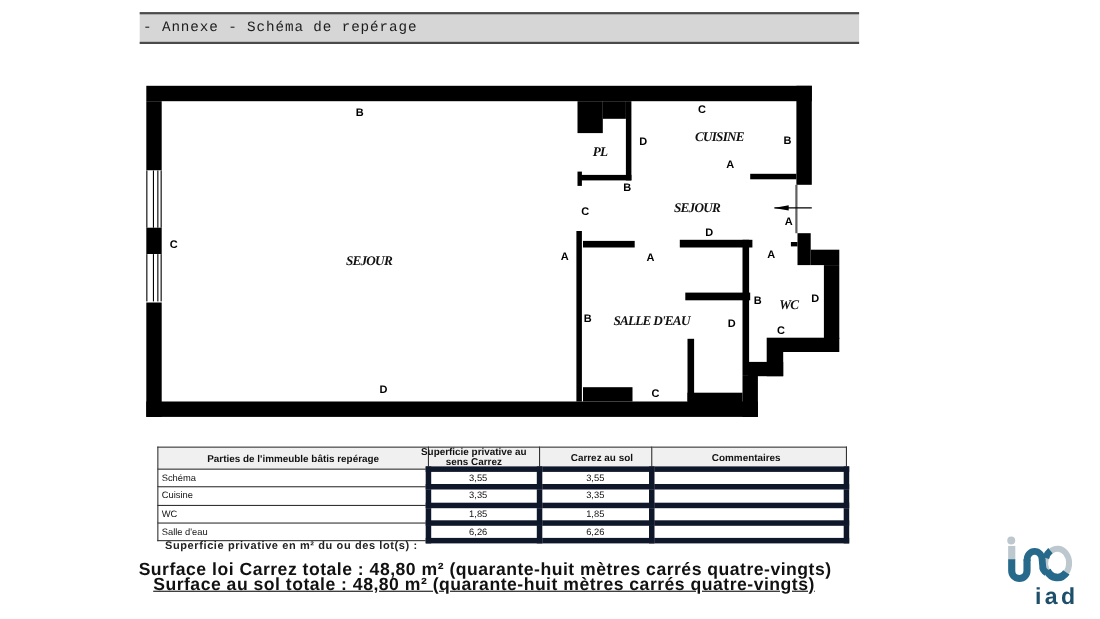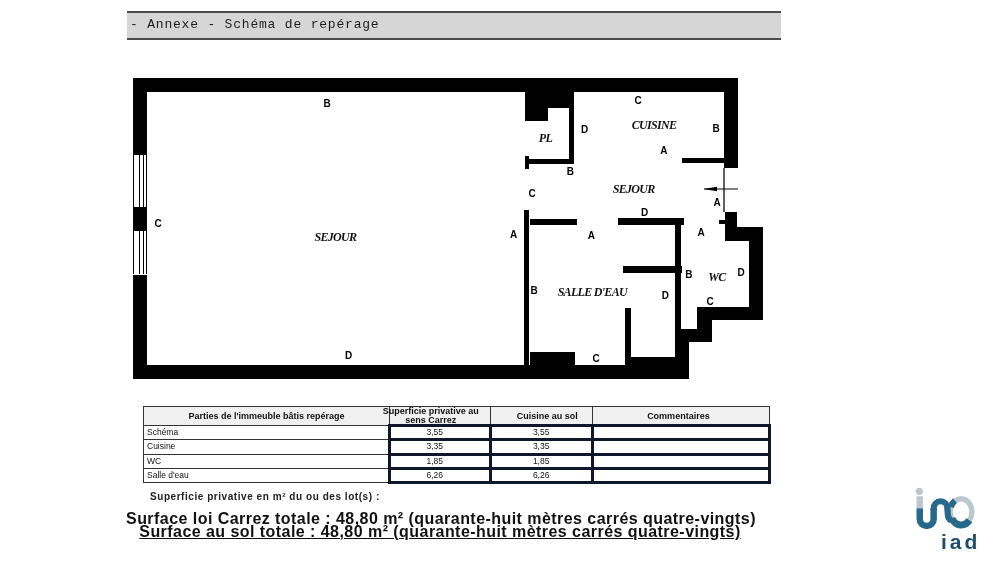--- a/index.html
+++ b/index.html
@@ -3,21 +3,21 @@
 <meta charset="utf-8">
 <style>
   html,body{margin:0;padding:0;background:#fff;width:1000px;height:563px;overflow:hidden;}
   body{font-family:"Liberation Sans", sans-serif;position:relative;}
   .w{position:absolute;background:#000;}
   .lbl{position:absolute;color:#000;font-weight:bold;font-size:10px;font-family:"Liberation Sans",sans-serif;transform:translate(-50%,-50%);white-space:nowrap;}
   .room{position:absolute;color:#111;font-weight:bold;font-style:italic;font-size:12px;font-family:"Liberation Serif",serif;transform:translate(-50%,-50%);white-space:nowrap;letter-spacing:-0.7px;}
   td{padding:0;}
   .th{border:1px solid #333;text-align:center;font-weight:bold;font-size:9px;height:17px;}
   .tl{border:1px solid #333;padding-left:3px;height:11.3px;line-height:11px;}
-  .tc{border:3px solid #0f172a;text-align:center;height:11.3px;line-height:11px;}
+  .tc{border:5px solid #0f172a;text-align:center;height:11.3px;line-height:11px;}
 </style>
 </head>
 <body>
 
 <div style="position:absolute;left:127px;top:11px;width:654px;height:29px;background:#d6d6d6;border-top:2px solid #4a4a4a;border-bottom:2px solid #4a4a4a;box-sizing:border-box;"></div>
 
 <div style="position:absolute;left:130px;top:17px;font-size:13px;letter-spacing:0.8px;color:#1c1c1c;font-family:Liberation Mono, monospace;">- Annexe - Schéma de repérage</div>
 
 <div id="plan">
 
@@ -153,21 +153,21 @@
 <colgroup>
       <col style="width:246px">
       <col style="width:100.5px">
       <col style="width:102.3px">
       <col style="width:177.2px">
     </colgroup>
 <tbody>
       <tr style="background:#f0f0f0;">
 <td class="th">Parties de l'immeuble bâtis repérage</td>
 <td class="th" style="line-height:8.2px;"><span style="position:relative;left:-9px;text-align:right;">Superficie privative au<br>sens Carrez</span></td>
-<td class="th"><span style="position:relative;left:6px;">Cuisine au sol</span></td>
+<td class="th"><span style="position:relative;left:6px;">Carrez au sol</span></td>
 <td class="th"><span style="position:relative;left:-2.5px;">Commentaires</span></td>
 </tr>
 <tr>
         <td class="tl">Schéma</td>
         <td class="tc"><span style="position:relative;left:-5px;">3,55</span></td>
         <td class="tc">3,55</td>
         <td class="tc"></td>
       </tr>
 <tr>
         <td class="tl">Cuisine</td>

